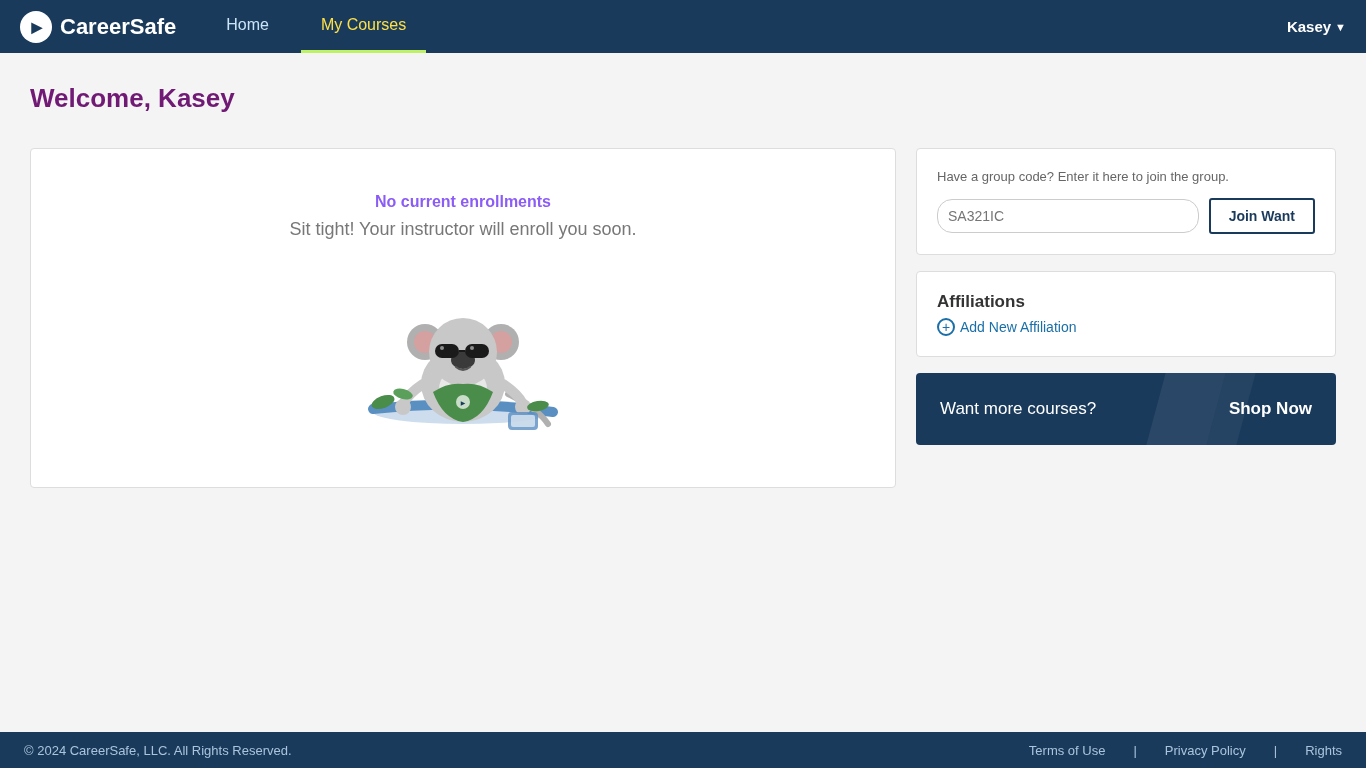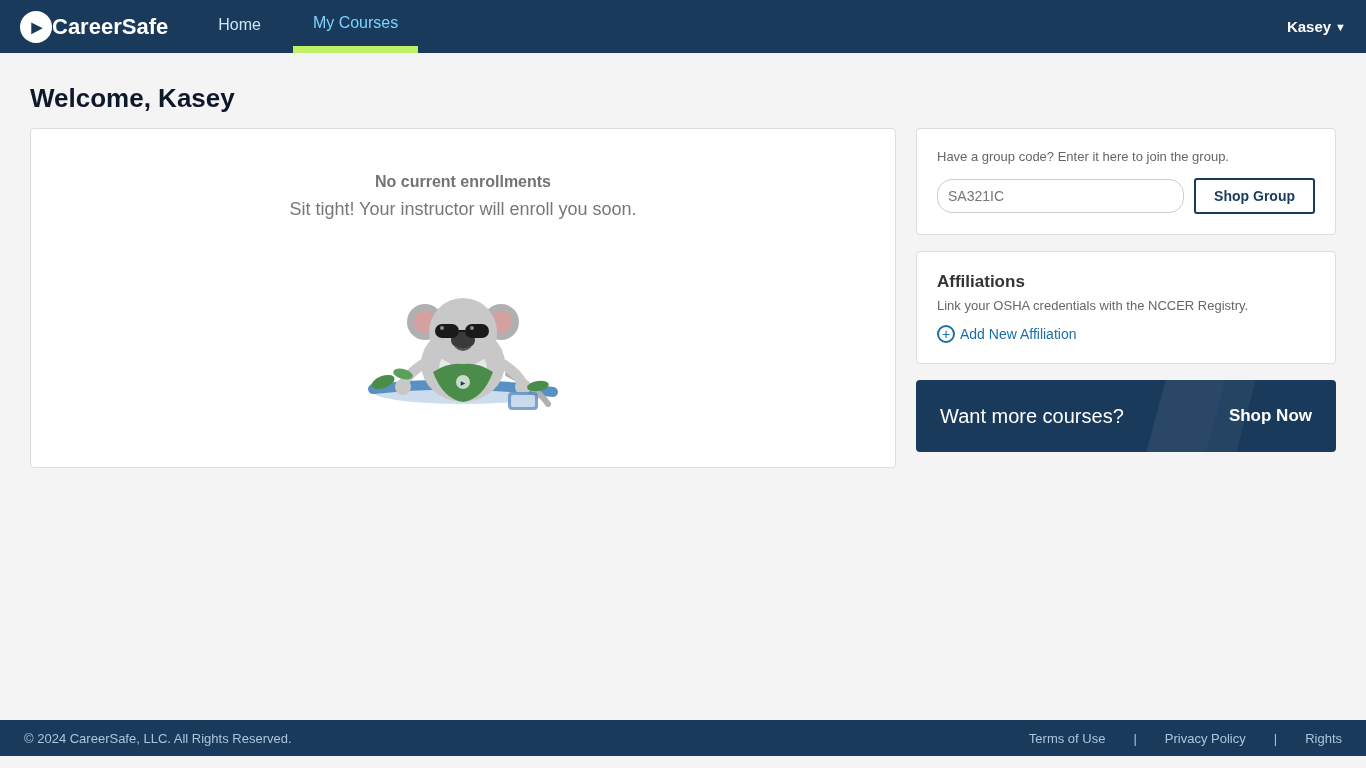--- a/index.html
+++ b/index.html
@@ -8,21 +8,21 @@
     
     .navbar {
       background: #1a3a5c;
       height: 53px;
       display: flex;
       align-items: center;
       padding: 0 20px;
       justify-content: space-between;
     }
     .navbar-left { display: flex; align-items: center; gap: 30px; }
-    .logo { display: flex; align-items: center; gap: 0; color: #fff; font-size: 22px; font-weight: bold; text-decoration: none; }
+    .logo { display: flex; align-items: center; gap: 8px; color: #fff; font-size: 22px; font-weight: bold; text-decoration: none; }
     .logo-icon {
       width: 32px; height: 32px;
       background: #fff;
       border-radius: 50%;
       display: flex; align-items: center; justify-content: center;
       position: relative;
     }
     .logo-icon::before {
       content: '▶';
       color: #1a3a5c;
@@ -34,47 +34,47 @@
       color: #cce4f7;
       text-decoration: none;
       font-size: 16px;
       padding: 0 20px;
       height: 53px;
       display: flex;
       align-items: center;
       border-bottom: 3px solid transparent;
     }
     .nav-link.active {
-      color: #7dd3fc;
-      border-bottom: 7px solid #bef264;
+      color: #fde047;
+      border-bottom: 3px solid #bef264;
     }
     .navbar-right { color: #fff; font-size: 15px; cursor: pointer; display: flex; align-items: center; gap: 4px; font-weight: bold; }
     .navbar-right::after { content: ' ▼'; font-size: 11px; }
 
     
     .main { padding: 30px 30px 20px 30px; max-width: 1366px; }
-    .welcome-title { font-size: 26px; color: #0f172a; margin-bottom: 14px; }
+    .welcome-title { font-size: 26px; color: #701a75; margin-bottom: 34px; }
     .section-title { font-size: 18px; font-weight: bold; color: #333; margin-bottom: 14px; }
 
     .content-grid { display: flex; gap: 20px; }
 
     
     .left-panel {
       flex: 1;
       background: #fff;
       border: 1px solid #ddd;
       border-radius: 4px;
       min-height: 340px;
       display: flex;
       flex-direction: column;
       align-items: center;
       justify-content: center;
       padding: 30px;
     }
-    .no-enrollments-title { font-size: 16px; font-weight: bold; color: #737373; margin-bottom: 8px; }
+    .no-enrollments-title { font-size: 16px; font-weight: bold; color: #8b5cf6; margin-bottom: 8px; }
     .no-enrollments-sub { font-size: 18px; color: #777; margin-bottom: 24px; }
 
     
     .koala-container { width: 220px; height: 180px; }
 
     
     .right-panel { width: 420px; display: flex; flex-direction: column; gap: 16px; }
 
     .card {
       background: #fff;
@@ -153,28 +153,28 @@
     .shop-banner::before {
       content: '';
       position: absolute;
       right: 90px;
       top: 0;
       bottom: 0;
       width: 30px;
       background: rgba(255,255,255,0.05);
       transform: skewX(-15deg);
     }
-    .shop-left { color: #fff; font-size: 20px; }
+    .shop-left { color: #fff; font-size: 17px; }
     .shop-right { color: #fff; font-size: 17px; font-weight: bold; z-index: 1; }
 
     
     .footer {
       background: #1a3a5c;
       position: fixed;
-      bottom: 12px;
+      bottom: 0;
       left: 0;
       right: 0;
       height: 36px;
       display: flex;
       align-items: center;
       justify-content: space-between;
       padding: 0 24px;
       font-size: 13px;
       color: #aac4dd;
     }
@@ -259,27 +259,26 @@
         </svg>
       </div>
     </div>
 
     <div class="right-panel">
 
       <div class="card">
         <p class="card-desc">Have a group code? Enter it here to join the group.</p>
         <div class="join-group-row">
           <input class="join-input" type="text" placeholder="SA321IC" style="">
-          <button class="join-btn">Shop Group</button>
+          <button class="join-btn">Join Want</button>
         </div>
       </div>
 
       <div class="card">
         <h3 class="card-title">Affiliations</h3>
-        <p class="affiliations-desc">Link your OSHA credentials with the NCCER Registry.</p>
         <a class="add-affiliation-link" href="#">
           <span class="plus-circle">+</span>
           <span>Add New Affiliation</span>
         </a>
       </div>
 
       <div class="shop-banner">
         <span class="shop-left">Want more courses?</span>
         <span class="shop-right">Shop Now</span>
       </div>

